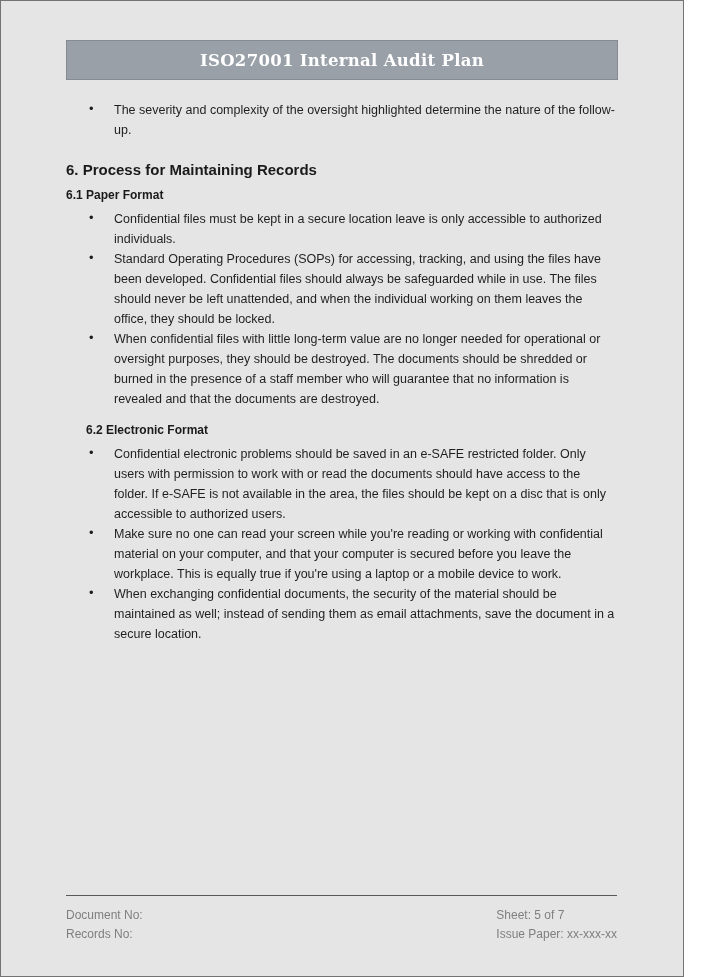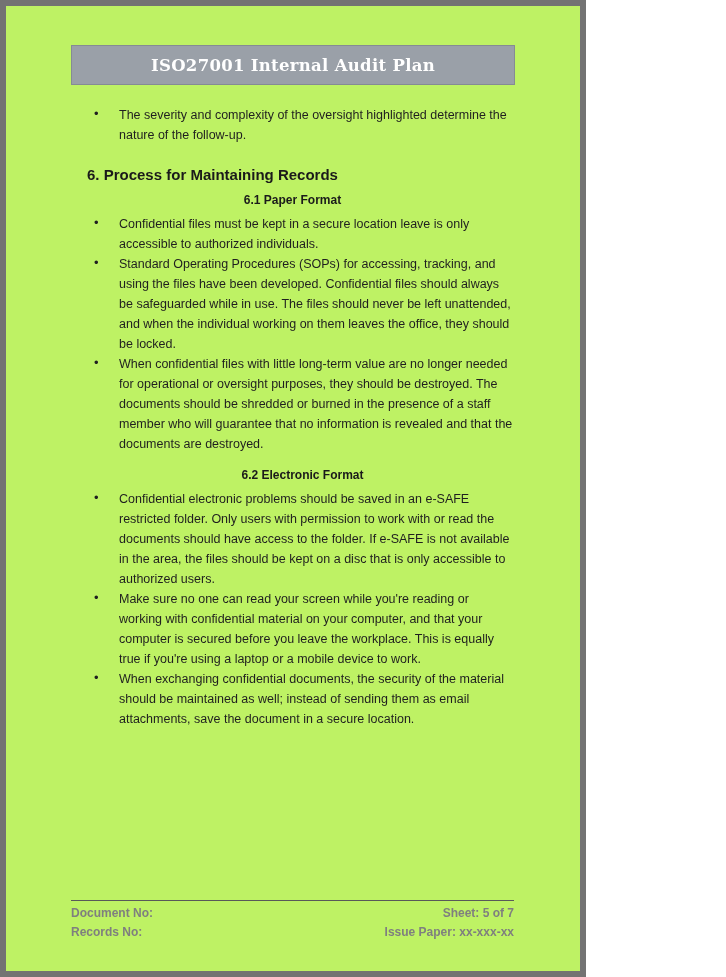--- a/index.html
+++ b/index.html
@@ -1,22 +1,22 @@
 <!DOCTYPE html>
 <html><head>
 <meta charset="utf-8">
 <style>
   html, body { margin: 0; padding: 0; background: #ffffff; }
   .page {
     position: relative;
-    width: 586px;
+    width: 684px;
     height: 977px;
     box-sizing: border-box;
-    border: 6px solid #737373;
-    background: #bef264;
+    border: 1px solid #737373;
+    background: #e5e5e5;
     font-family: "Liberation Sans", sans-serif;
     color: #1f1f1f;
     overflow: hidden;
   }
   .banner {
     margin: 39px 65px 0 65px;
     height: 38px;
     background: #9aa0a8;
     border: 1px solid #858b94;
     display: flex;
@@ -43,50 +43,48 @@
   ul.bullets.intro { margin-top: 20px; }
   ul.bullets li { position: relative; }
   .marker {
     position: absolute;
     left: 23px;
     top: -1px;
     font-size: 13px;
   }
   .li-text { display: block; padding-left: 48px; }
   .section-heading {
-    margin: 21px 0 0 16px;
+    margin: 21px 0 0 0;
     font-size: 15px;
     font-weight: bold;
     line-height: 18px;
     color: #1a1a1a;
   }
   .sub-heading {
     margin: 9px 0 6px 0;
     font-size: 12px;
     font-weight: bold;
     line-height: 15px;
     color: #1a1a1a;
-    text-align: center;
   }
   .sub-heading.second { margin-top: 14px; margin-left: 20px; }
   .footer {
     position: absolute;
     left: 65px;
     right: 66px;
     top: 894px;
     border-top: 1px solid #595959;
-    padding-top: 3px;
+    padding-top: 10px;
     display: flex;
     justify-content: space-between;
     font-size: 12px;
     line-height: 19px;
     color: #7f7f7f;
-    font-weight: bold;
   }
-  .footer-right { text-align: right; }
+  .footer-right { }
 </style>
 </head>
 <body>
 
 <div class="page">
 
   <div class="banner">
     <span class="banner-title">ISO27001 Internal Audit Plan</span>
   </div>
 

